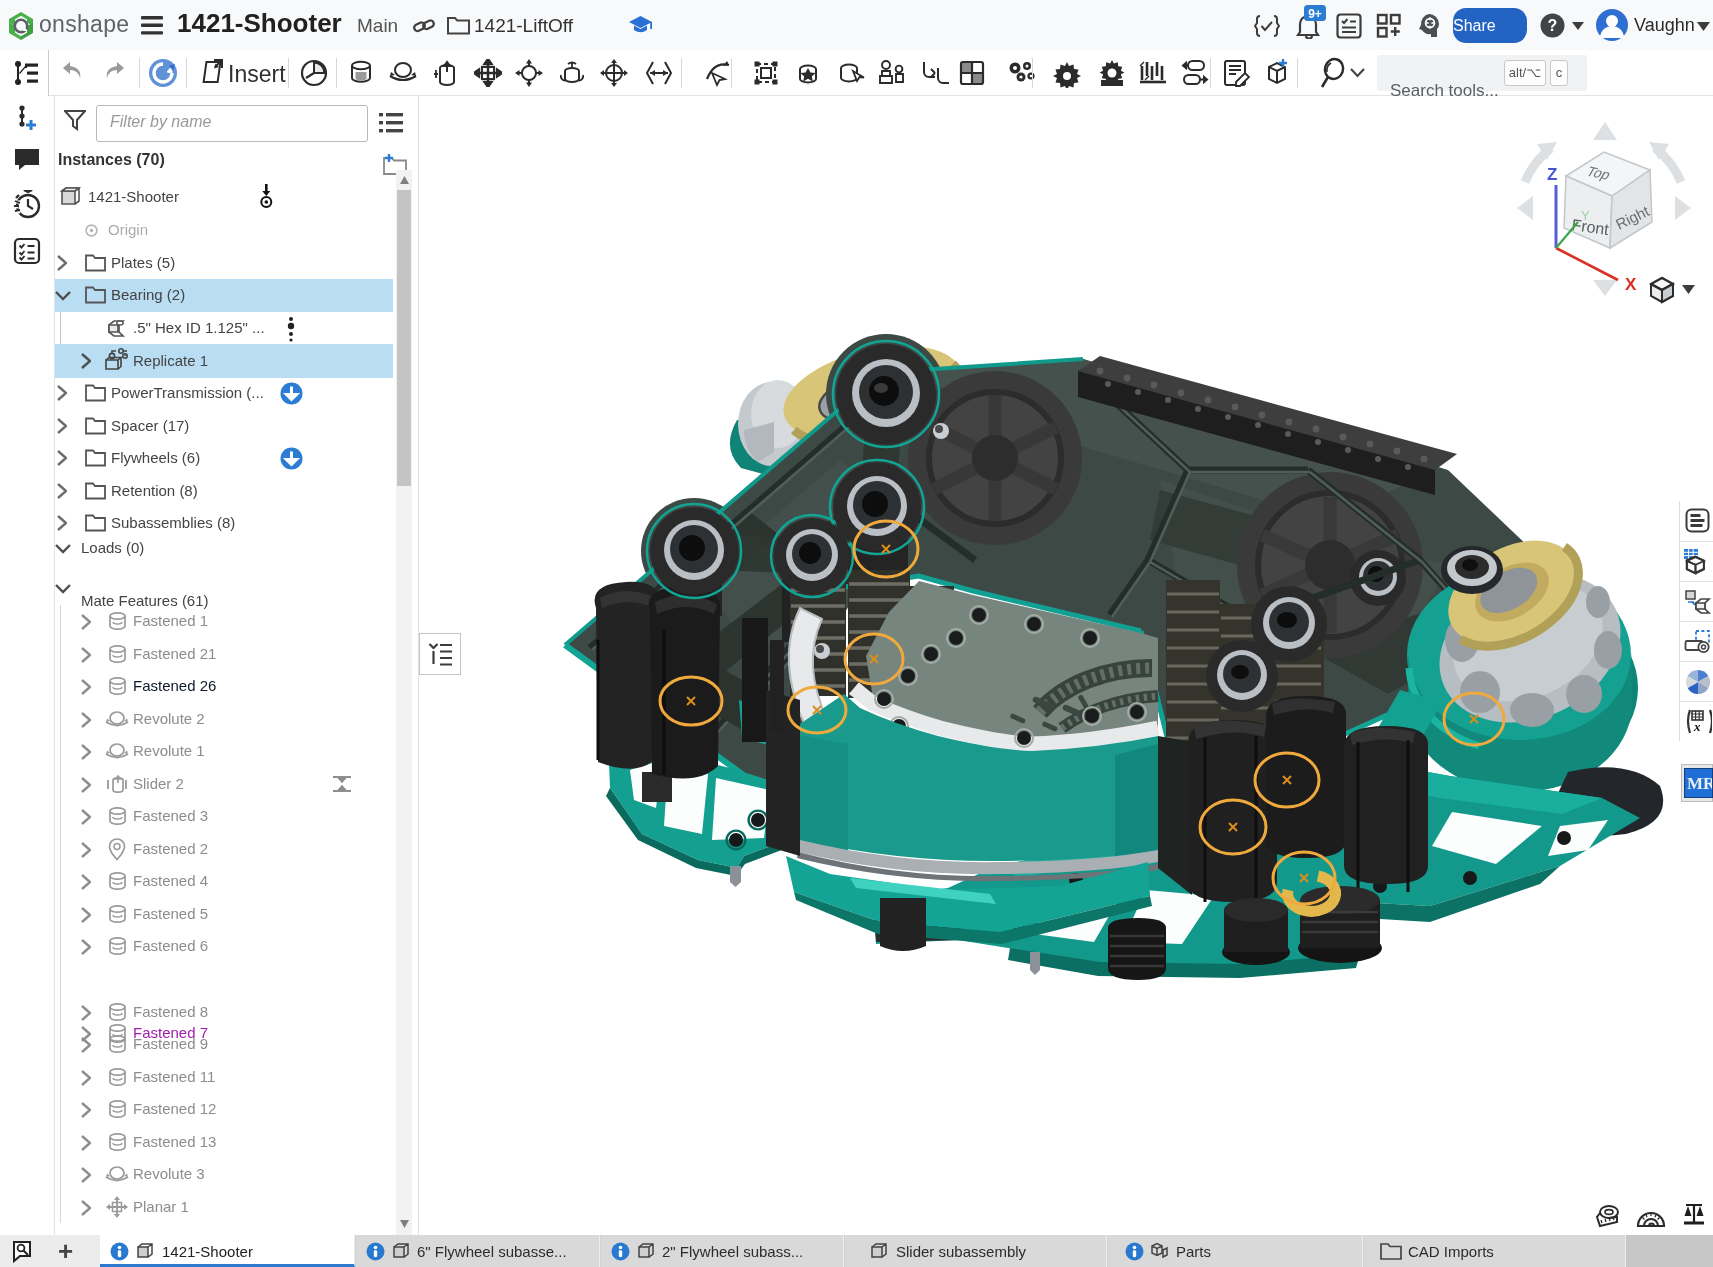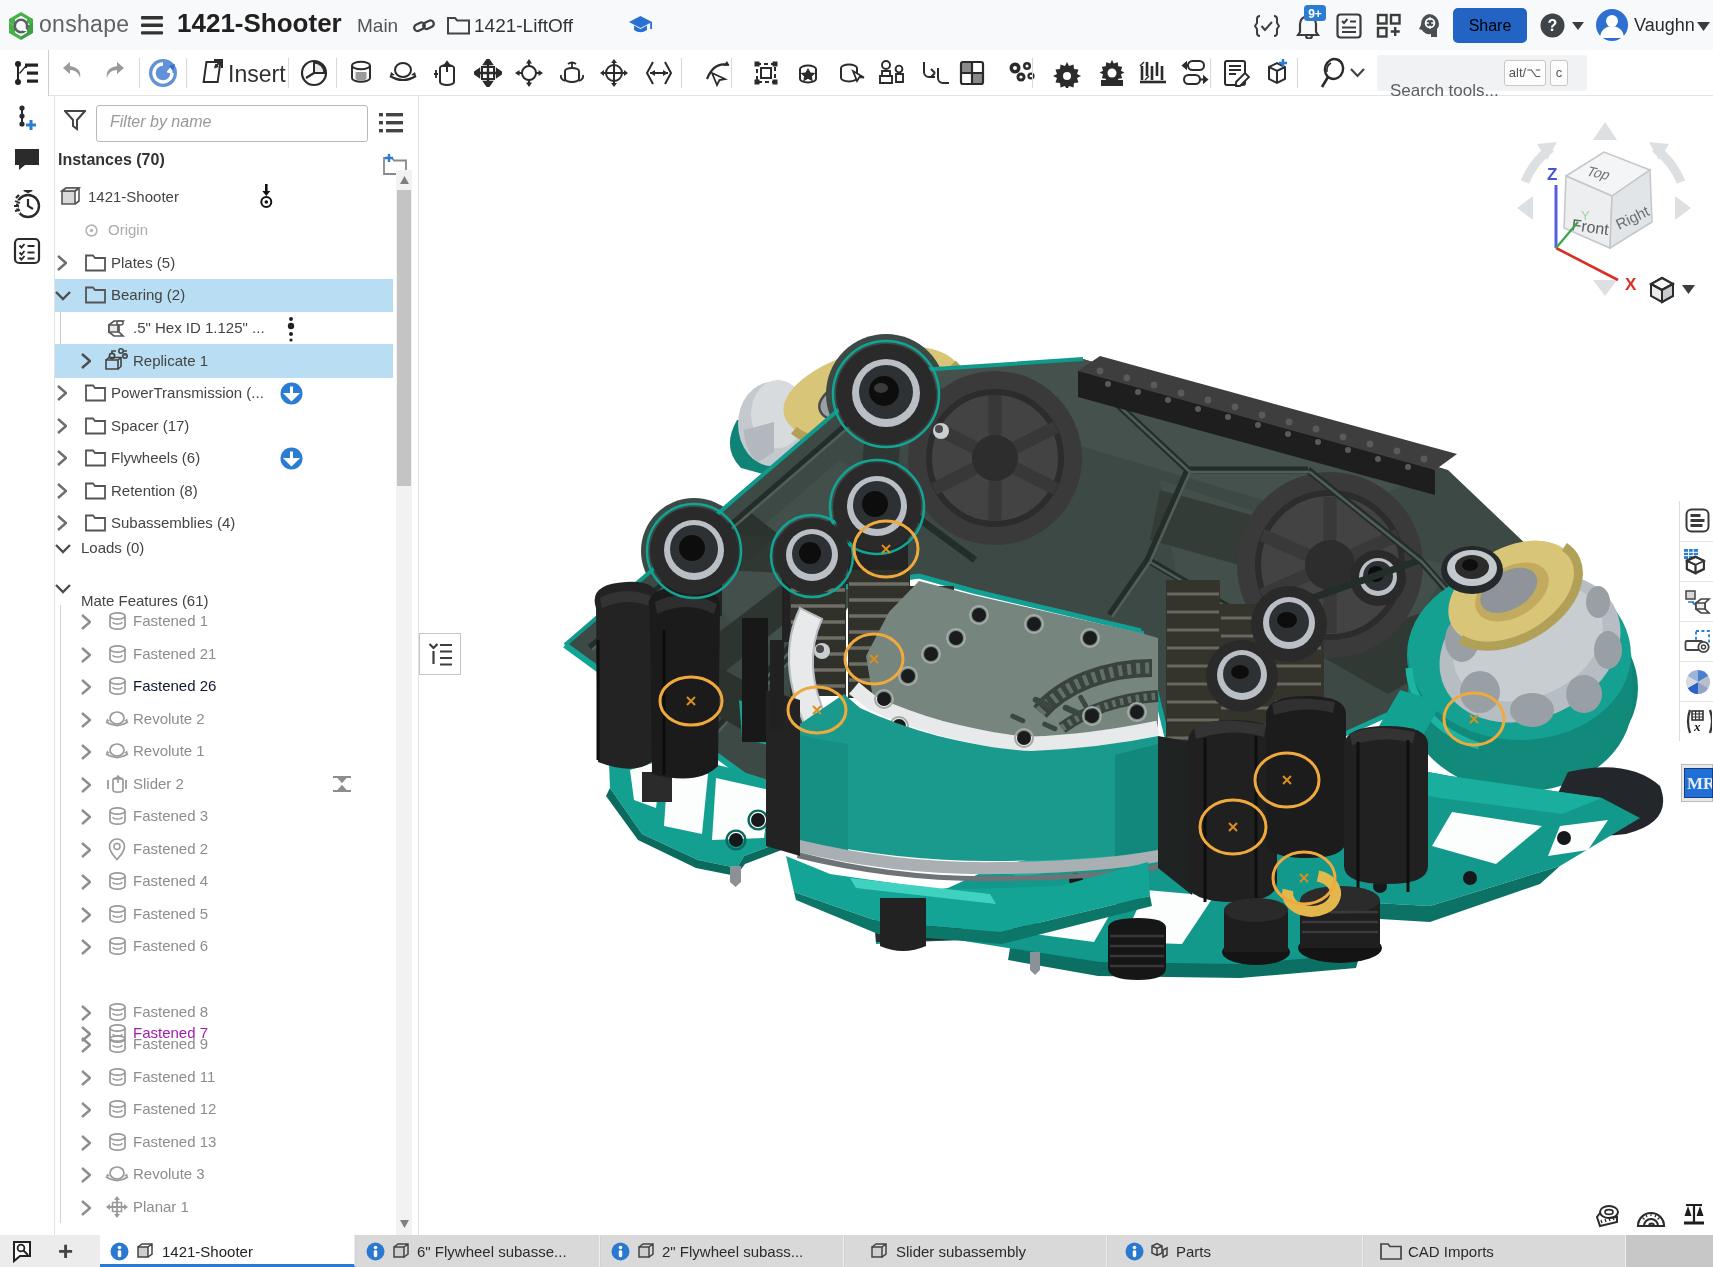--- a/index.html
+++ b/index.html
@@ -108,21 +108,21 @@
   </div>
 <div class="abs" style="left:1416px;top:12px">
     <svg width="27" height="27" viewBox="0 0 27 27">
       <path d="M13 2 a10 10 0 0 1 10 10 q0 3 -2 5 l0 8 h-6 l0 -3 q-6 1 -9 -4 l-3 -1 l2 -4 a10 10 0 0 1 8 -11 Z" fill="#4a4f54"></path>
       <circle cx="14" cy="11" r="4.4" fill="none" stroke="#fff" stroke-width="1.8"></circle>
       <g stroke="#fff" stroke-width="1.6">
         <path d="M14 5.2 v3 M14 13.8 v3 M9.7 11 h3 M15.3 11 h3" transform="rotate(0 14 11)"></path>
       </g>
     </svg>
   </div>
-<div class="abs" style="left:1453px;top:8px;width:74px;height:35px;background:#2263c4;border-radius:5px;color:#000000;font-size:16px;text-align:center;line-height:35px">Share</div>
+<div class="abs" style="left:1453px;top:8px;width:74px;height:35px;background:#2263c4;border-radius:13px;color:#ffffff;font-size:16px;line-height:35px">Share</div>
 <div class="abs" style="left:1539px;top:12px">
     <svg width="27" height="27" viewBox="0 0 27 27">
       <circle cx="13.5" cy="13.5" r="12" fill="#3f4449"></circle>
       <text x="13.5" y="19" font-size="16" font-weight="bold" fill="#fff" text-anchor="middle" font-family="Liberation Sans">?</text>
     </svg>
   </div>
 <div class="abs" style="left:1572px;top:22px">
     <svg width="12" height="8" viewBox="0 0 12 8">
       <path d="M0 0 L12 0 L6 8 Z" fill="#3c3c3c"></path>
     </svg>
@@ -590,21 +590,21 @@
     </svg>
     <span style="position:absolute;left:111px;top:7px">Retention (8)</span>
   </div>
 <div class="trow" style="top:507px">
     <svg class="ticon" style="left:56px;top:8px" width="11" height="16" viewBox="0 0 11 16">
       <path d="M2 1 l8 7 l-8 7" fill="none" stroke="#6d6d6d" stroke-width="2.4"></path>
     </svg>
     <svg class="ticon" style="left:85px;top:6px" width="21" height="19" viewBox="0 0 21 19">
       <path d="M1 2.5 h7 l2 2.5 H20 V17.5 H1 Z" fill="none" stroke="#555" stroke-width="1.8"></path>
     </svg>
-    <span style="position:absolute;left:111px;top:7px">Subassemblies (4)</span>
+    <span style="position:absolute;left:111px;top:7px">Subassemblies (8)</span>
   </div>
 <div class="trow" style="top:532px">
     <svg class="ticon" style="left:55px;top:11px" width="16" height="11" viewBox="0 0 16 11">
       <path d="M1 2 l7 7 l7 -7" fill="none" stroke="#4d4d4d" stroke-width="2.4"></path>
     </svg>
     <span style="position:absolute;left:81px;top:7px">Loads (0)</span>
   </div>
 <div class="trow" style="top:572px">
     <svg class="ticon" style="left:55px;top:11px" width="16" height="11" viewBox="0 0 16 11">
       <path d="M1 2 l7 7 l7 -7" fill="none" stroke="#4d4d4d" stroke-width="2.4"></path>

